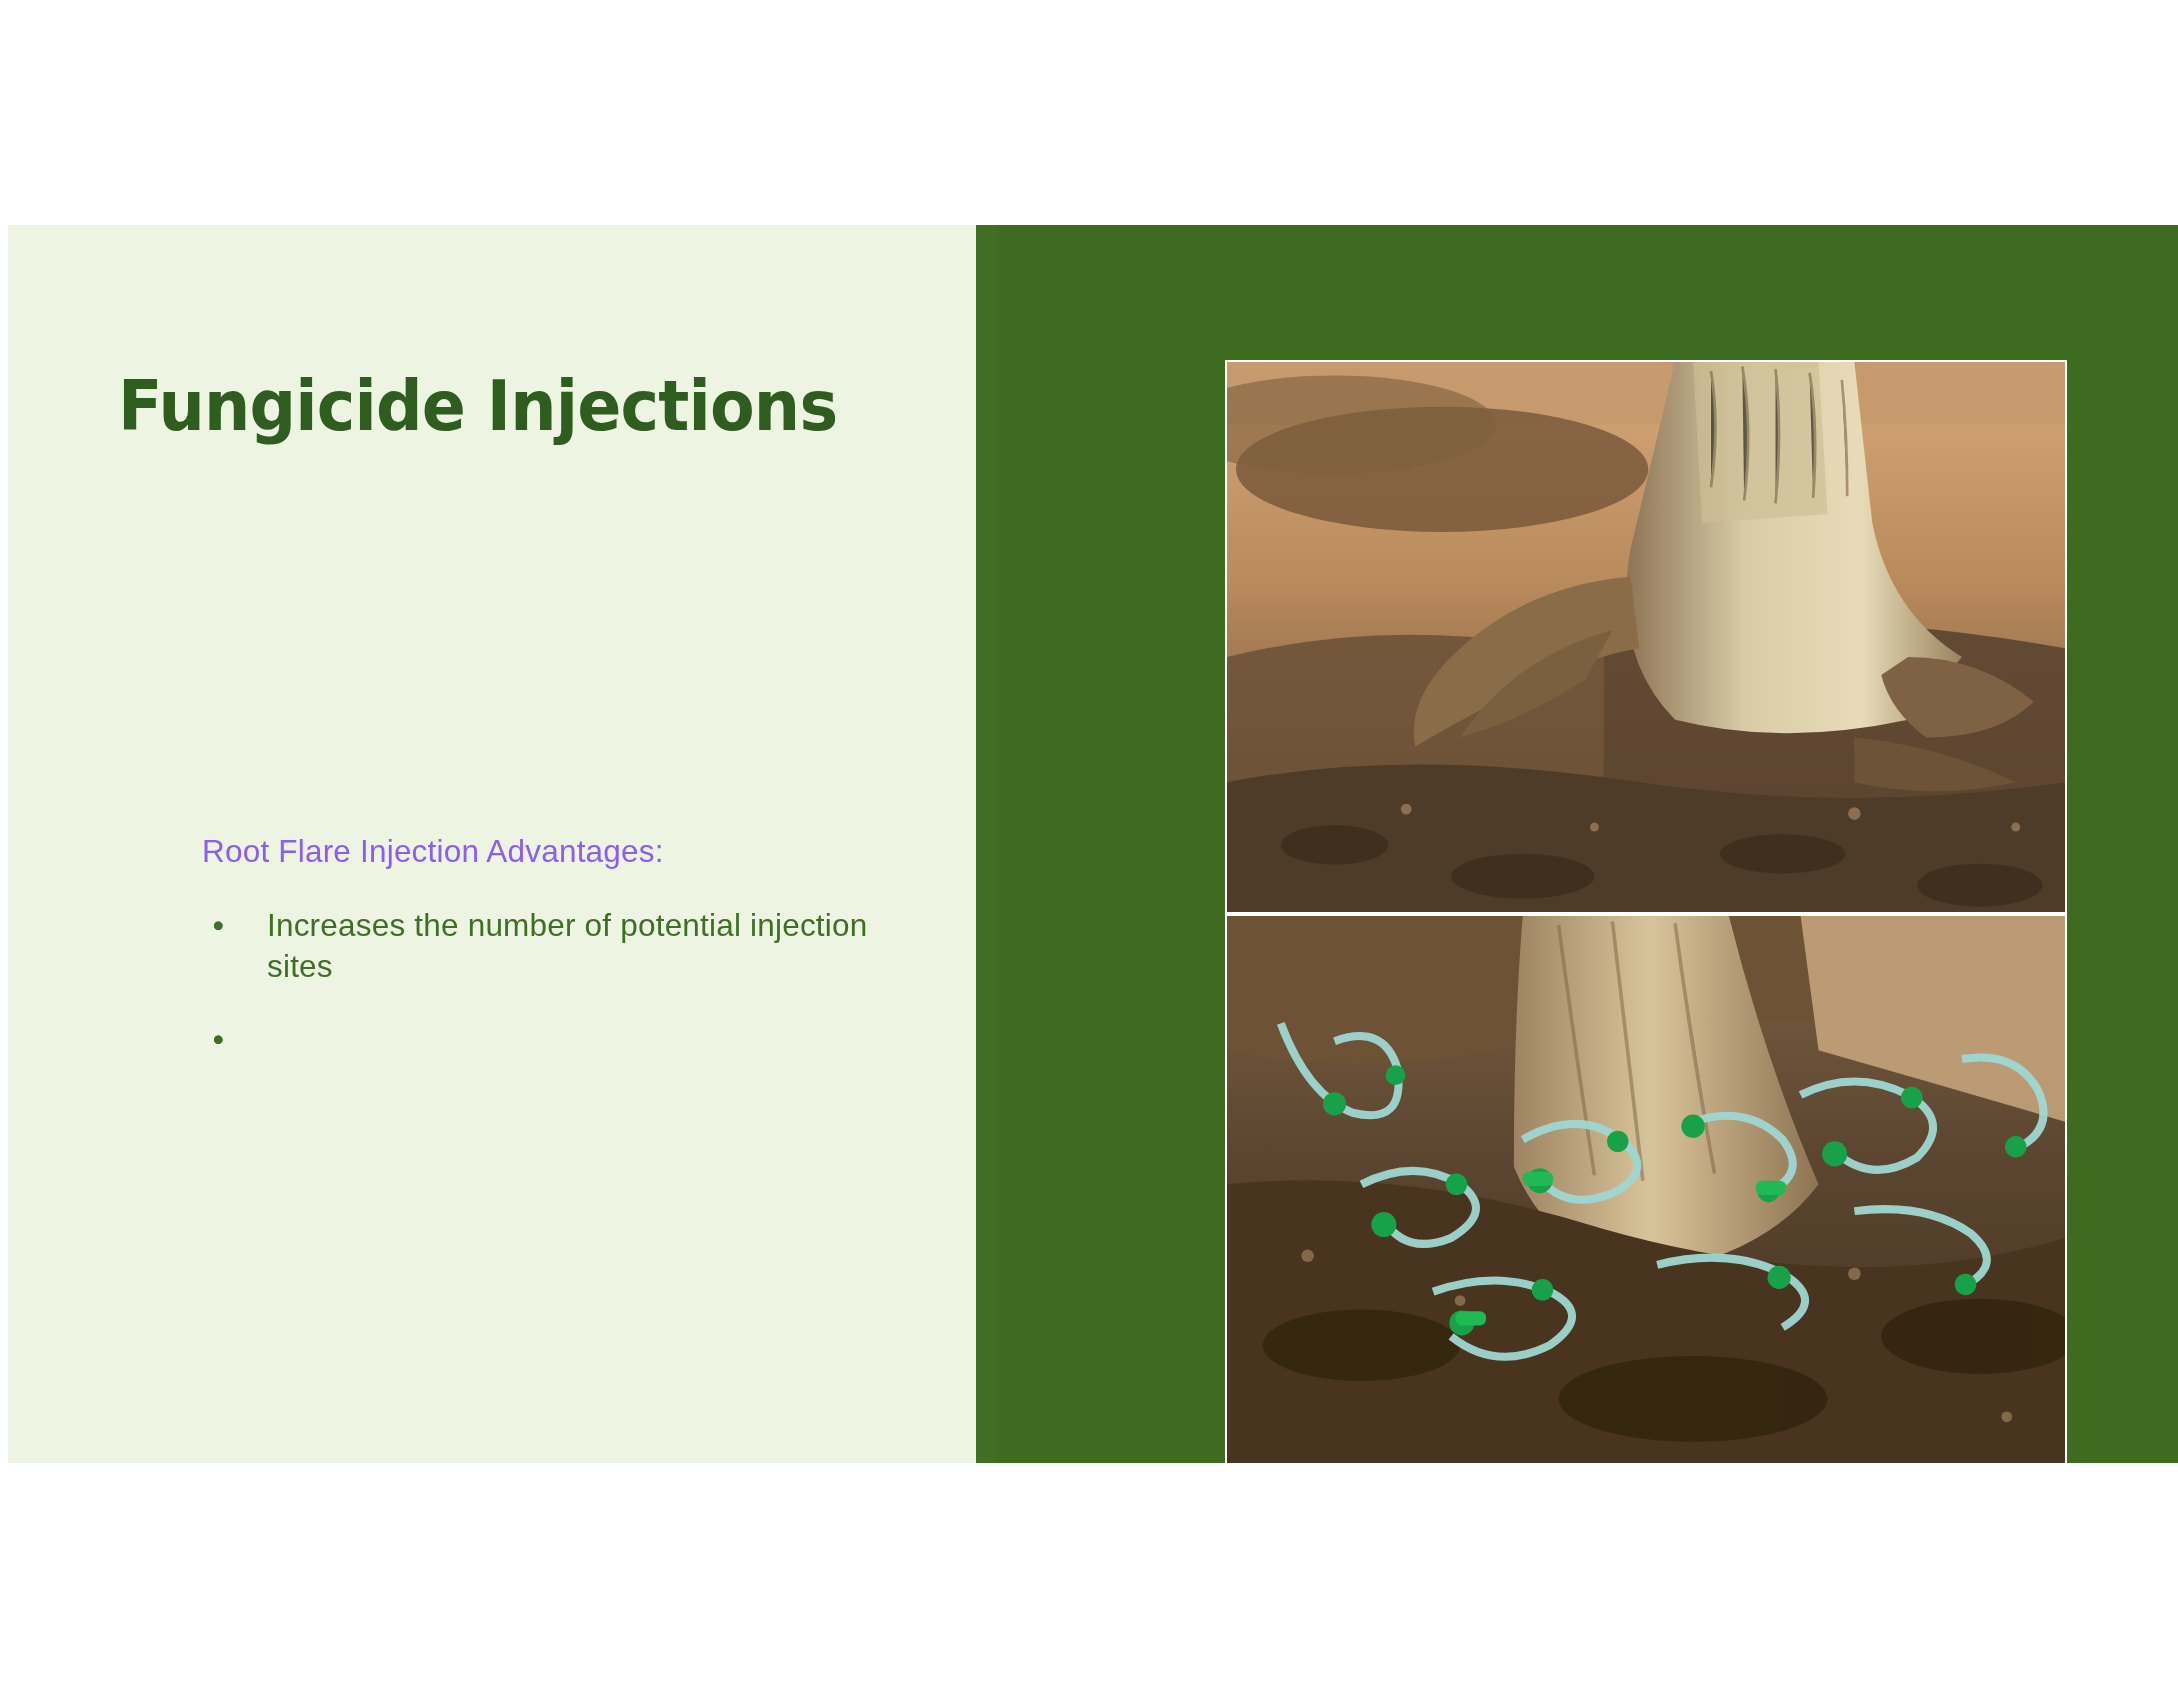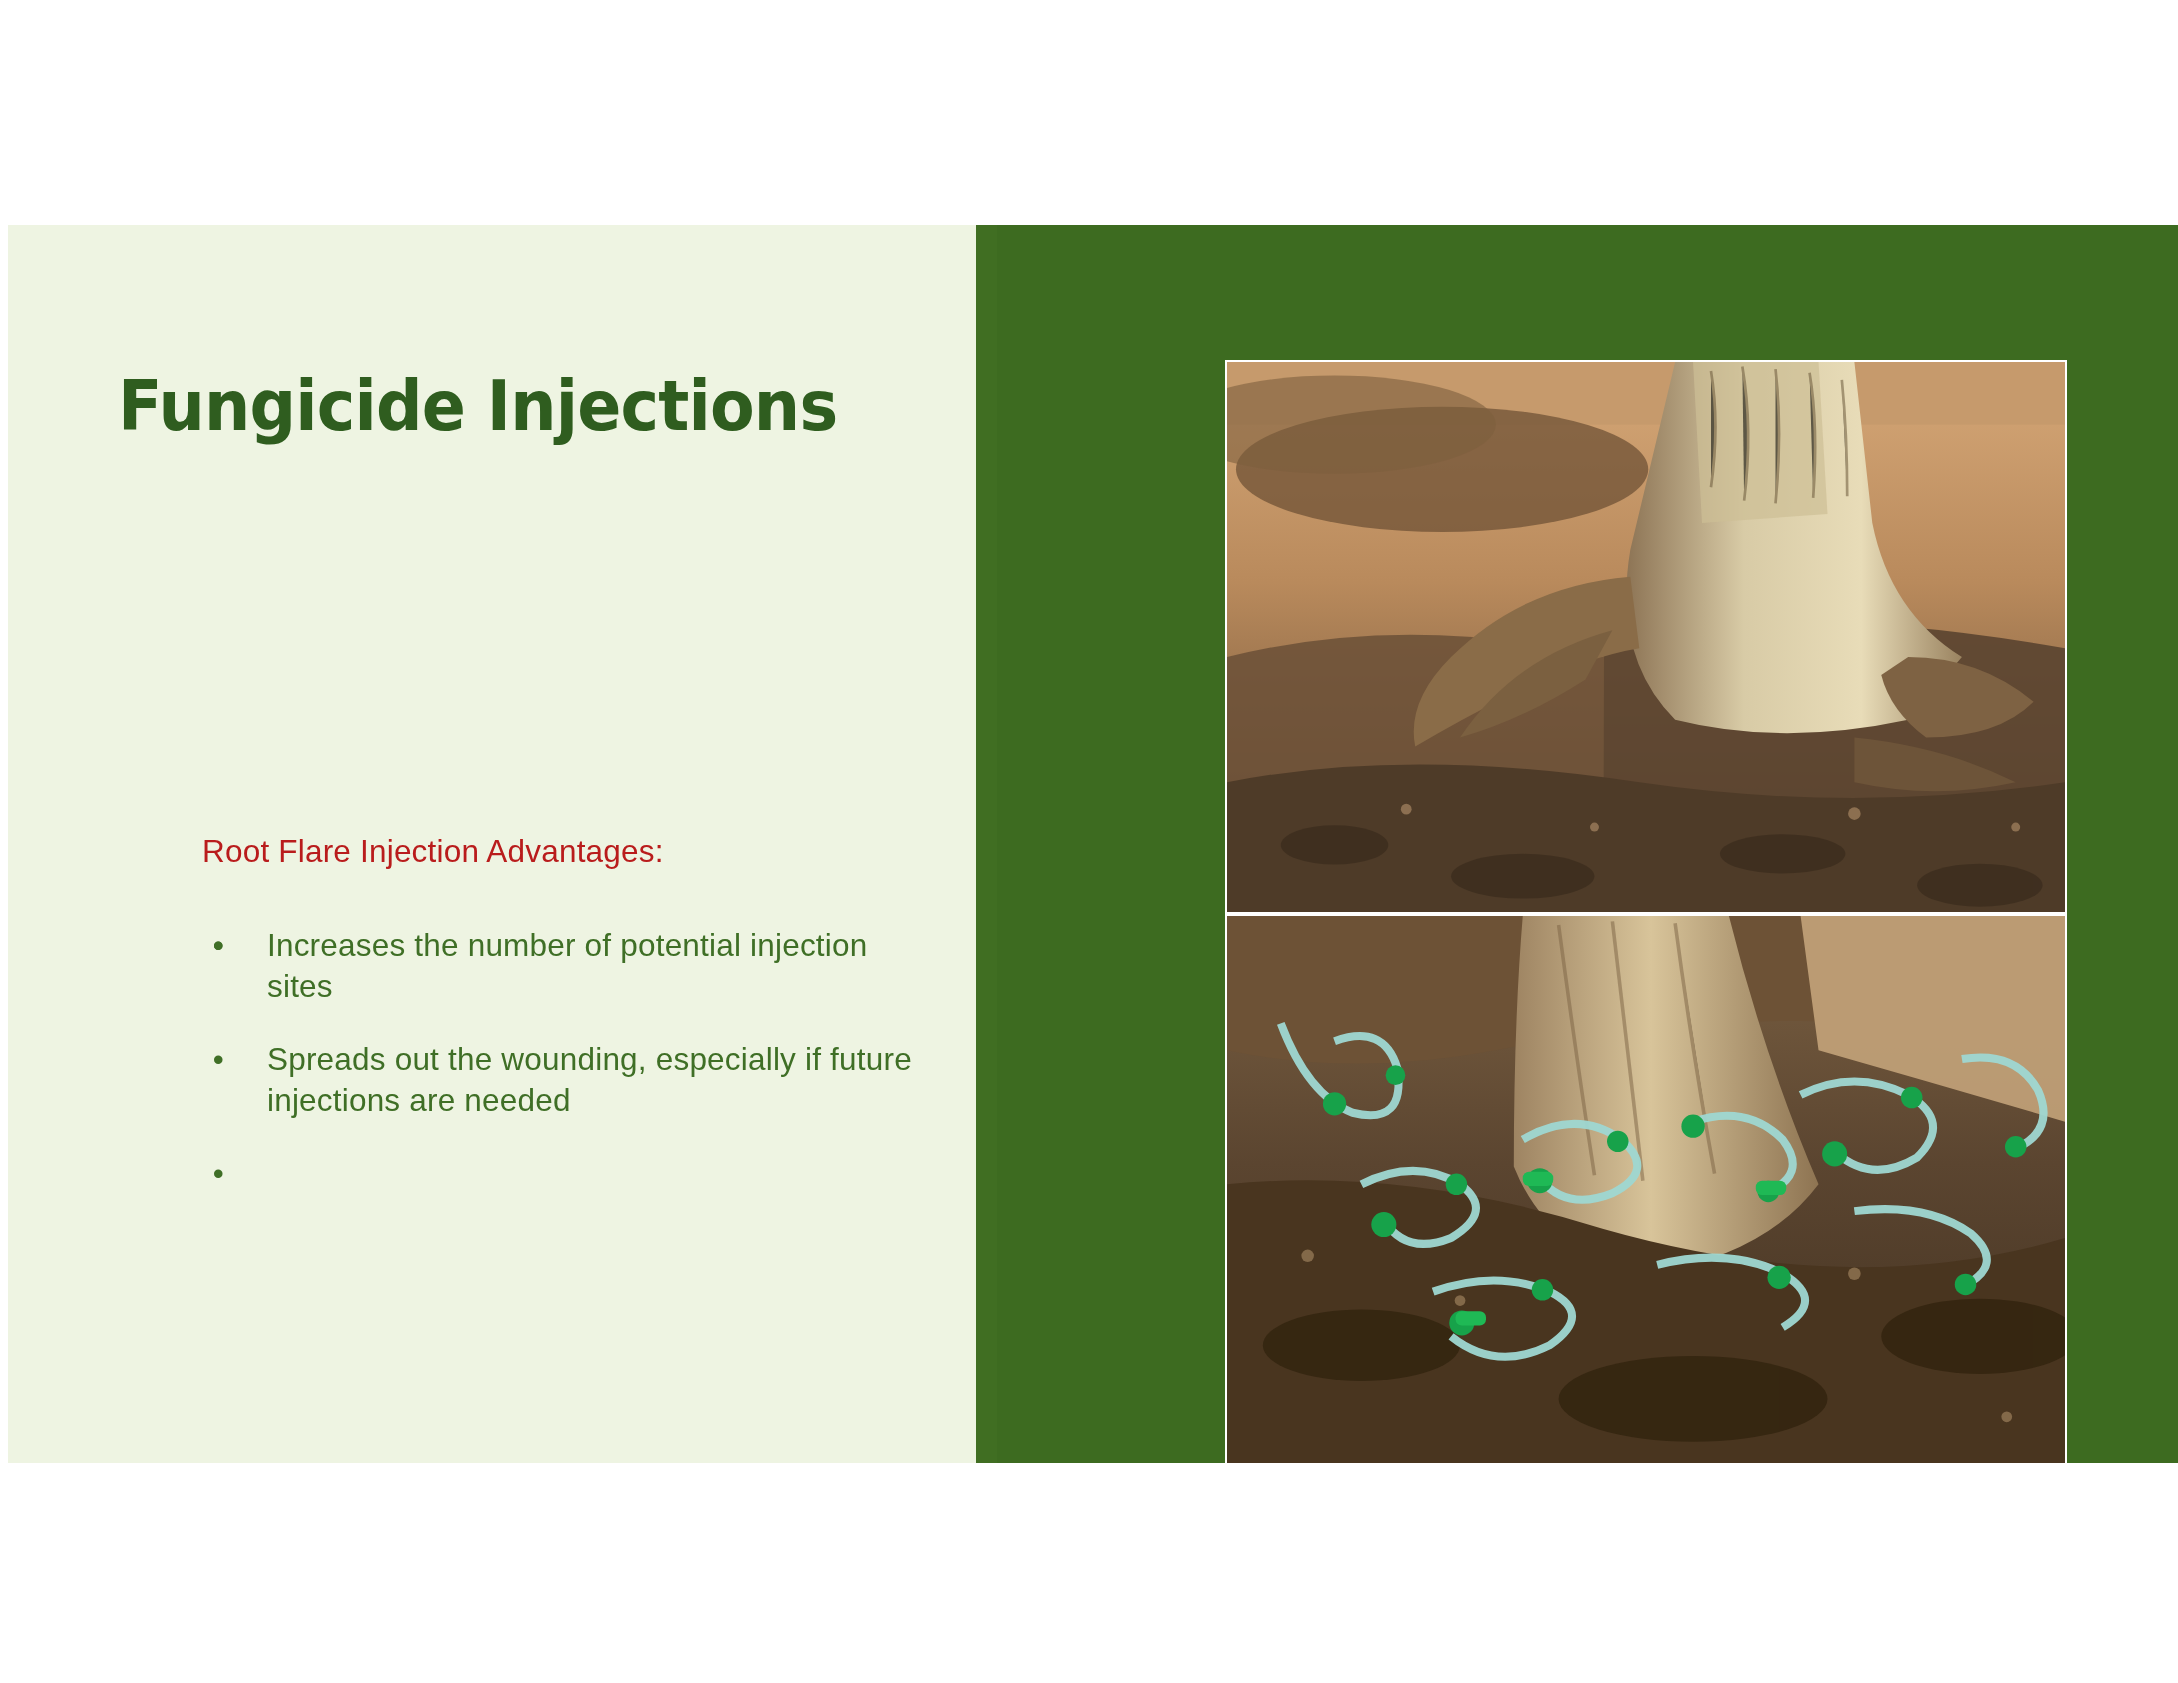--- a/index.html
+++ b/index.html
@@ -68,23 +68,23 @@
 
   .body-block {
     position: absolute;
     left: 194px;
     top: 608px;
     width: 711px;
   }
 
   .lead {
     font-size: 31.5px;
-    color: #b91c1c;
+    color: #8b5cf6;
     letter-spacing: 0.2px;
-    margin-bottom: 55px;
+    margin-bottom: 35px;
   }
 
   .bullet-list {
     list-style: none;
     margin: 0;
     padding: 0;
   }
   .bullet-item {
     position: relative;
     padding-left: 65px;
@@ -152,21 +152,20 @@
     <ul class="bullet-list">
       <li class="bullet-item">
         <span class="dot">•</span>
       </li>
       <li class="bullet-item">
         <span class="dot">•</span>
         <span>Increases the number of potential injection sites</span>
       </li>
       <li class="bullet-item">
         <span class="dot">•</span>
-        <span>Spreads out the wounding, especially if future injections are needed</span>
       </li>
       <li class="bullet-item">
         <span class="dot">•</span>
       </li>
     </ul>
   </div>
 
 
   <div class="photo-stack">
 

